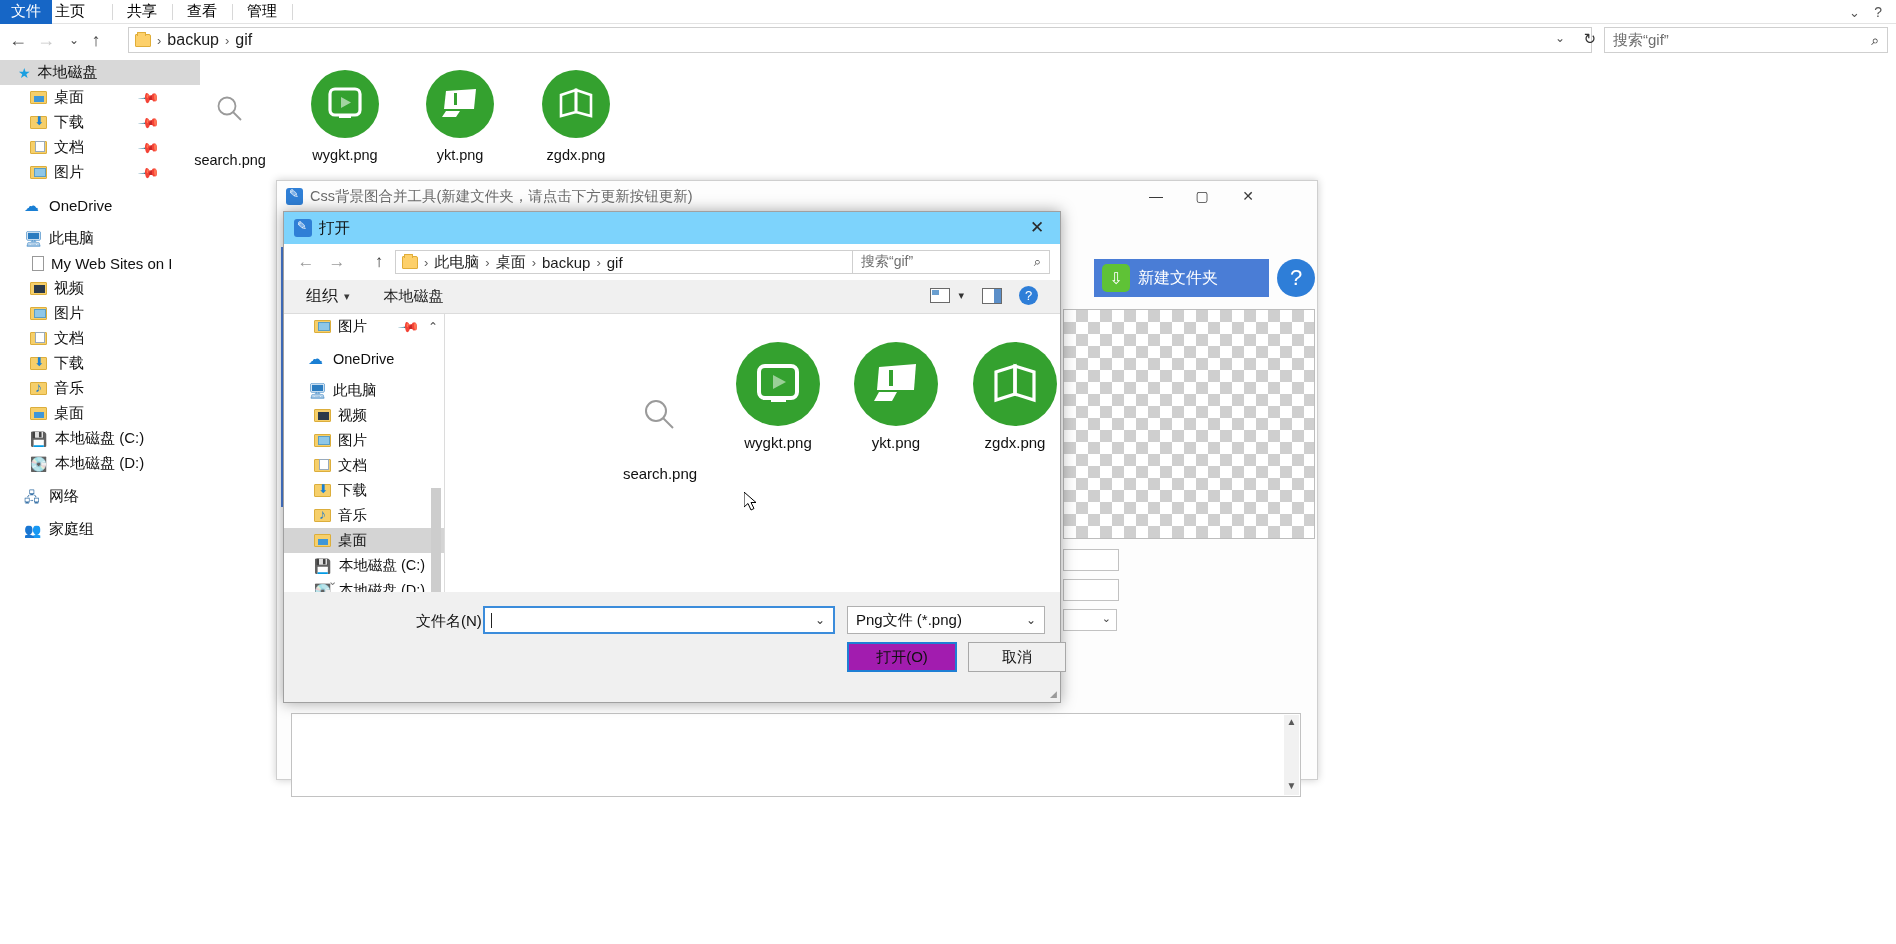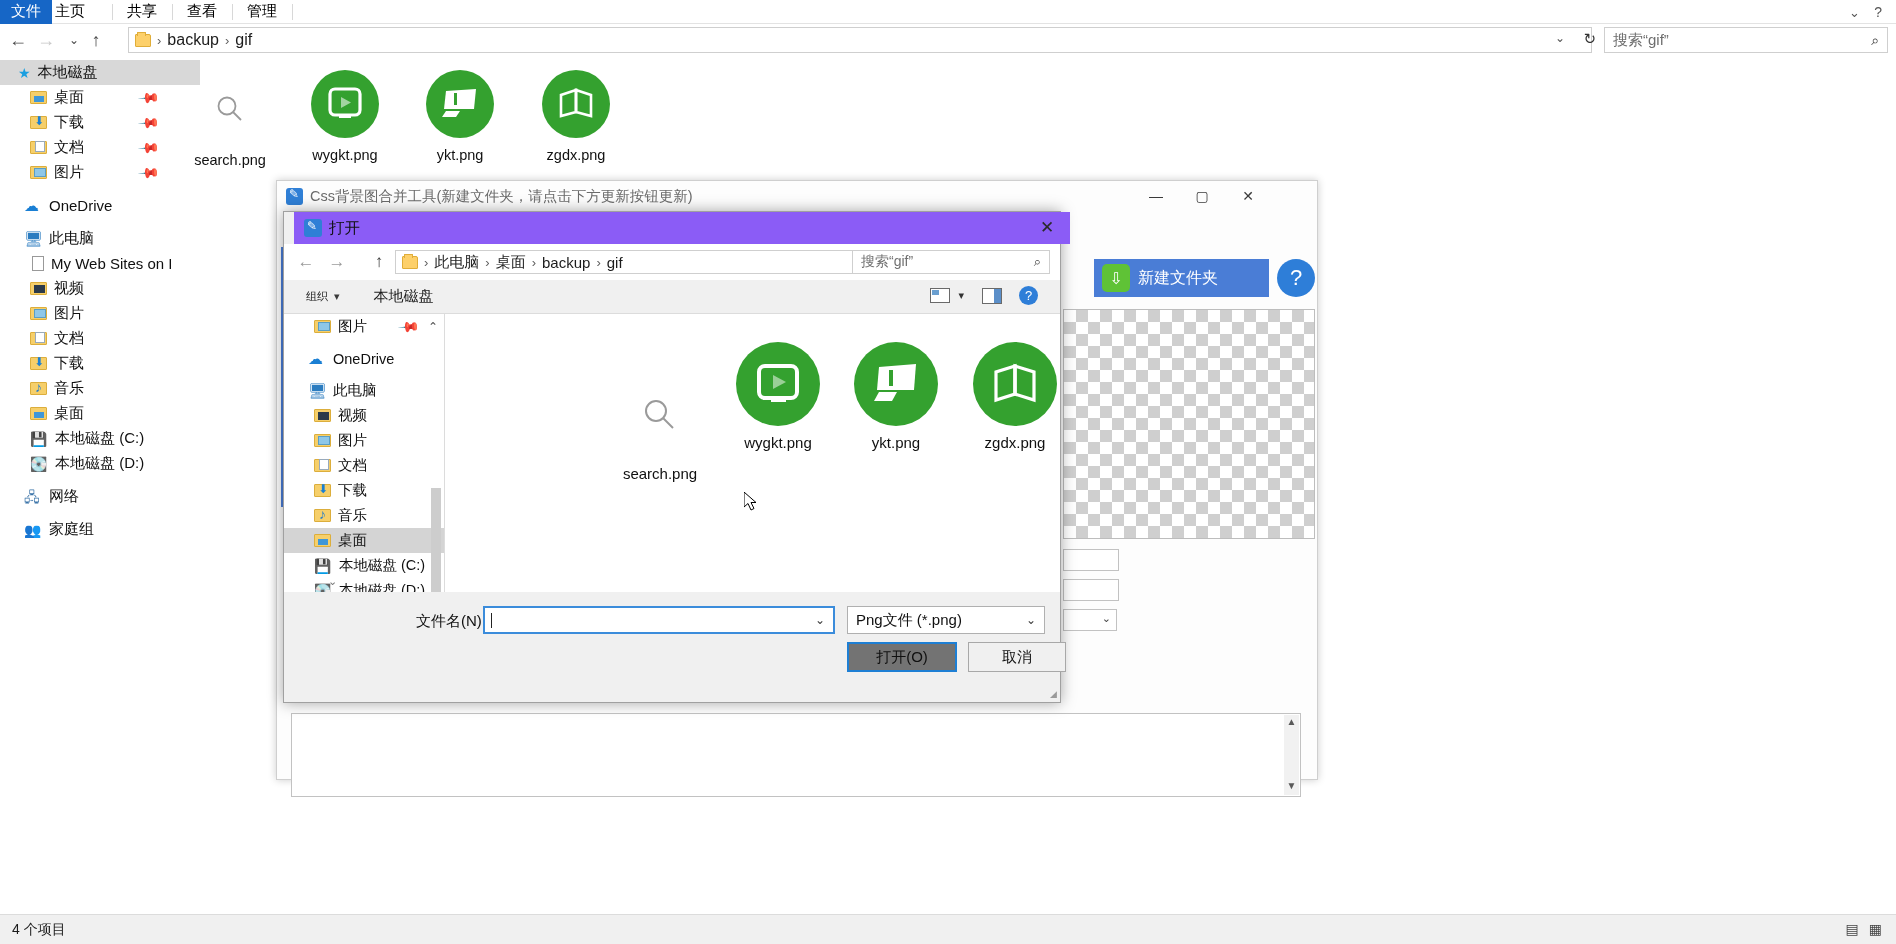--- a/index.html
+++ b/index.html
@@ -129,40 +129,40 @@
   .big-area { position:absolute; left:14px; top:502px; width:1010px; height:84px;
               background:#fff; border:1px solid #c2c2c2; }
   .scroll-v { position:absolute; right:1px; top:1px; width:15px; bottom:1px; background:#f1f1f1; }
   .scroll-v .ar { font-size:10px; color:#5a5a5a; text-align:center; line-height:14px; }
 
   
   .dlg {
     position:absolute; left:283px; top:211px; width:778px; height:492px;
     background:#f0f0f0; border:1px solid #a0a0a0; box-shadow:0 0 14px rgba(0,0,0,.35);
   }
-  .dlg-title { position:absolute; left:0; top:0; width:100%; height:32px; background:#8b5cf6;
-               display:flex; align-items:center;margin-left:10px; }
+  .dlg-title { position:absolute; left:0; top:0; width:100%; height:32px; background:#7dd3fc;
+               display:flex; align-items:center; }
   .dlg-title .ico { width:18px; height:18px; margin-left:10px; background:#2f7fd6;
                     border-radius:3px; position:relative; flex:0 0 auto;}
   .dlg-title .ico:after{content:"✎";position:absolute;left:3px;top:0;color:#fff;font-size:12px;}
   .dlg-title .t { margin-left:7px; font-size:15.5px; color:#101010; }
   .dlg-close { position:absolute; right:0; top:0; width:46px; height:32px; text-align:center;
                line-height:32px; font-size:17px; color:#2a2a2a; }
   .dlg-nav { position:absolute; left:0; top:32px; width:100%; height:36px; background:#fff; }
   .dlg-nav .nb { position:absolute; top:6px; width:24px; height:24px; text-align:center;
                  line-height:24px; font-size:17px; color:#9a9a9a; }
   .dlg-addr { position:absolute; left:111px; top:38px; width:510px; height:24px;
               border:1px solid #cfcfcf; background:#fff; display:flex; align-items:center;
               padding-left:6px; }
   .dlg-addr .crumb { font-size:15px; }
   .dlg-search { position:absolute; left:568px; top:38px; width:198px; height:24px;
                 border:1px solid #cfcfcf; background:#fff; display:flex; align-items:center; }
   .dlg-tool { position:absolute; left:0; top:68px; width:100%; height:34px; background:#f0f0f0;
               border-bottom:1px solid #dcdcdc; display:flex; align-items:center; }
-  .dlg-tool .org { font-size:11px; color:#1a1a1a; margin-left:22px; }
+  .dlg-tool .org { font-size:16px; color:#1a1a1a; margin-left:22px; }
   .dlg-tool .carets { font-size:11px; color:#3a3a3a; margin-left:6px; }
   .dlg-tool .nf { font-size:15px; color:#1a1a1a; margin-left:34px; }
   .view-ico { position:absolute; right:96px; top:8px; display:flex; align-items:center; }
   .view-ico .box { width:20px; height:15px; border:1px solid #6a6a6a; background:#fff; position:relative;}
   .view-ico .box:before{content:"";position:absolute;left:1px;top:1px;width:7px;height:5px;background:#6a9fd0;}
   .view-ico .cv { font-size:11px; color:#333; margin-left:8px; }
   .pane-ico { position:absolute; right:58px; top:8px; width:20px; height:16px;
               border:1px solid #6a6a6a; background:#fff; }
   .pane-ico:after{content:"";position:absolute;right:0;top:0;width:7px;height:14px;background:#5b8fc9;}
   .help-ico { position:absolute; right:22px; top:6px; width:19px; height:19px; border-radius:50%;
@@ -186,21 +186,21 @@
   .fn-label { position:absolute; left:132px; top:20px; font-size:15px; color:#101010; }
   .fn-input { position:absolute; left:199px; top:14px; width:352px; height:28px;
               background:#fff; border:2px solid #3b8cdb; display:flex; align-items:center; }
   .fn-input .caret { width:1px; height:15px; background:#222; margin-left:6px; }
   .fn-input .cv { position:absolute; right:8px; font-size:12px; color:#3b3b3b; }
   .filter-sel { position:absolute; left:563px; top:14px; width:198px; height:28px;
                 background:#fff; border:1px solid #b0b0b0; display:flex; align-items:center; }
   .filter-sel .lbl { font-size:15px; color:#101010; margin-left:8px; }
   .filter-sel .cv { position:absolute; right:8px; font-size:12px; color:#3b3b3b; }
   .btn-open { position:absolute; left:563px; top:50px; width:110px; height:30px;
-              background:#737373; border:2px solid #1e7fd4; font-size:15px; color:#101010;
+              background:#a21caf; border:2px solid #1e7fd4; font-size:15px; color:#101010;
               display:flex; align-items:center; justify-content:center; }
   .btn-cancel { position:absolute; left:684px; top:50px; width:98px; height:30px;
                 background:#f0f0f0; border:1px solid #a8a8a8; font-size:15px; color:#101010;
                 display:flex; align-items:center; justify-content:center; }
   .grip { position:absolute; right:4px; bottom:3px; font-size:9px; color:#9a9a9a; letter-spacing:-1px;}
   .cursor-svg { position:absolute; left:744px; top:492px; z-index:99; }
 </style>
 </head>
 <body>
 
@@ -562,21 +562,14 @@
       <div class="btn-open">打开(O)</div>
       <div class="btn-cancel">取消</div>
       <span class="grip">◢</span>
     </div>
   </div>
 
   <svg class="cursor-svg" width="16" height="22" viewBox="0 0 16 22">
     <polygon points="0,0 0,15 4,11.5 7,18 10,16.5 7,10.5 12,10.5" fill="#fff" stroke="#000" stroke-width="1"></polygon>
   </svg>
 
-  <div class="statusbar">
-    <span class="cnt">4 个项目</span>
-    <span class="sb-views">
-      <span>▤</span>
-      <span>▦</span>
-    </span>
-  </div>
 
 </div>
 
 </body></html>

